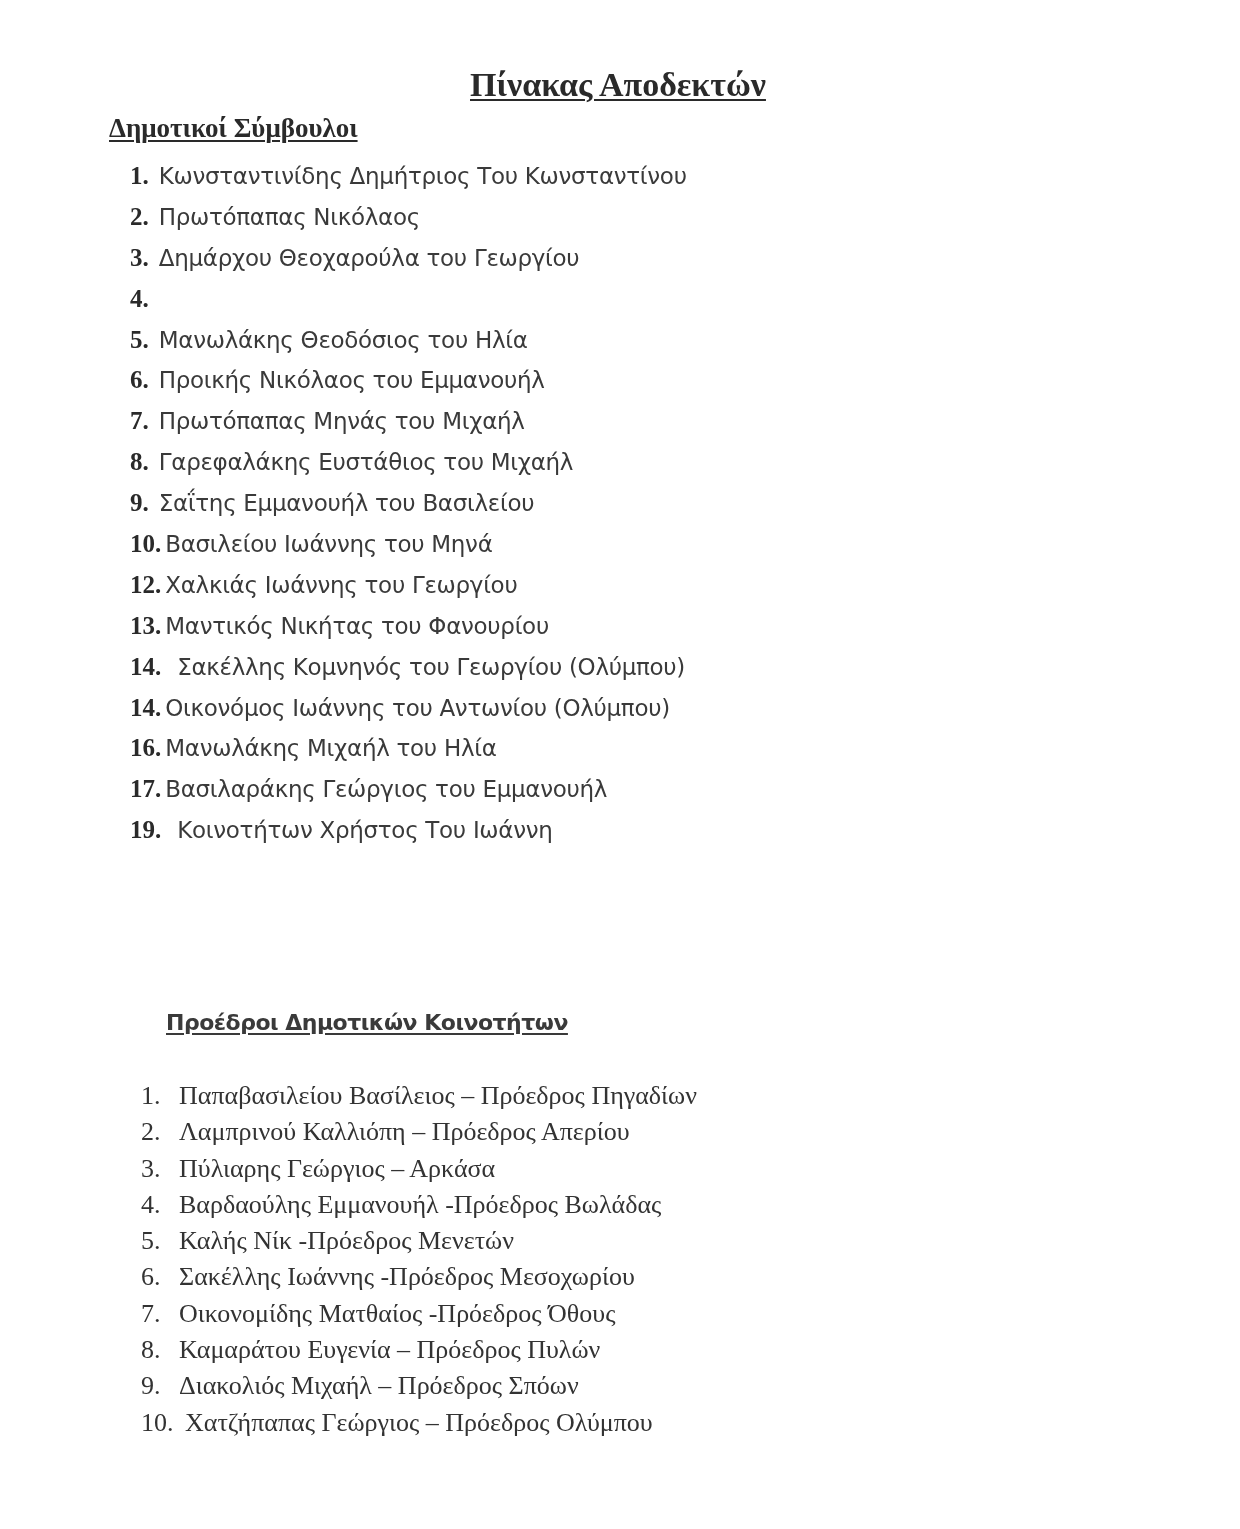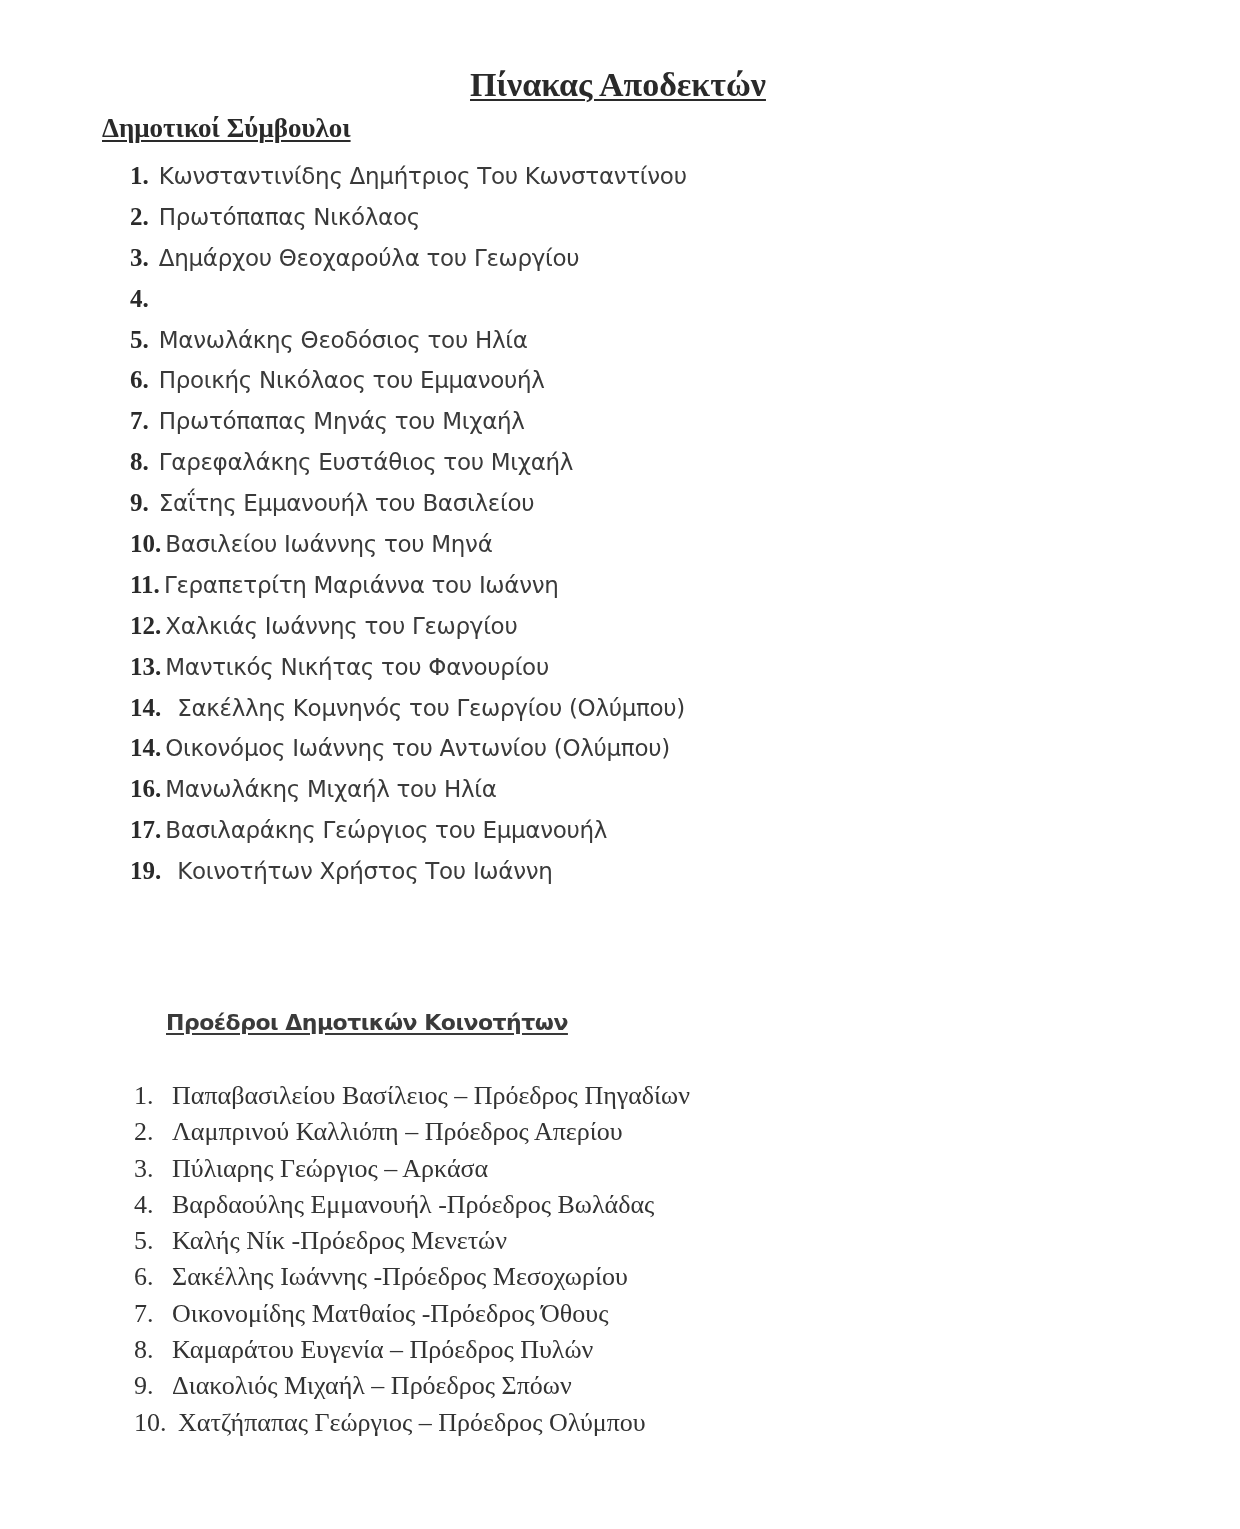--- a/index.html
+++ b/index.html
@@ -22,21 +22,21 @@
       font-weight: bold;
       font-size: 34px;
       text-decoration: underline;
       text-underline-offset: 3px;
       text-decoration-thickness: 2px;
       color: #2a2a2a;
       margin: 0;
     }
     .section1-heading {
       position: absolute;
-      left: 102px;
+      left: 109px;
       top: 113px;
       font-family: "Liberation Serif", serif;
       font-weight: bold;
       font-size: 27px;
       text-decoration: underline;
       text-underline-offset: 3px;
       text-decoration-thickness: 2px;
       color: #2a2a2a;
       margin: 0;
     }
@@ -79,21 +79,21 @@
       font-size: 22px;
       text-decoration: underline;
       text-underline-offset: 3px;
       text-decoration-thickness: 2px;
       color: #3a3a3a;
       letter-spacing: -0.5px;
       margin: 0;
     }
     .list2 {
       position: absolute;
-      left: 134px;
+      left: 141px;
       top: 1078px;
       margin: 0;
       padding: 0;
       list-style: none;
     }
     .list2 li {
       height: 36.3px;
       line-height: 36px;
       white-space: nowrap;
       font-family: "Liberation Serif", serif;
@@ -145,24 +145,20 @@
       <span class="num sp">8.</span>
       <span class="name">Γαρεφαλάκης Ευστάθιος του Μιχαήλ</span>
     </li>
   <li>
       <span class="num sp">9.</span>
       <span class="name">Σαΐτης Εμμανουήλ του Βασιλείου</span>
     </li>
   <li>
       <span class="num small">10.</span>
       <span class="name">Βασιλείου Ιωάννης του Μηνά</span>
-    </li>
-  <li>
-      <span class="num small">11.</span>
-      <span class="name">Γεραπετρίτη Μαριάννα του Ιωάννη</span>
     </li>
   <li>
       <span class="num small">12.</span>
       <span class="name">Χαλκιάς Ιωάννης του Γεωργίου</span>
     </li>
   <li>
       <span class="num small">13.</span>
       <span class="name">Μαντικός Νικήτας του Φανουρίου</span>
     </li>
   <li>

